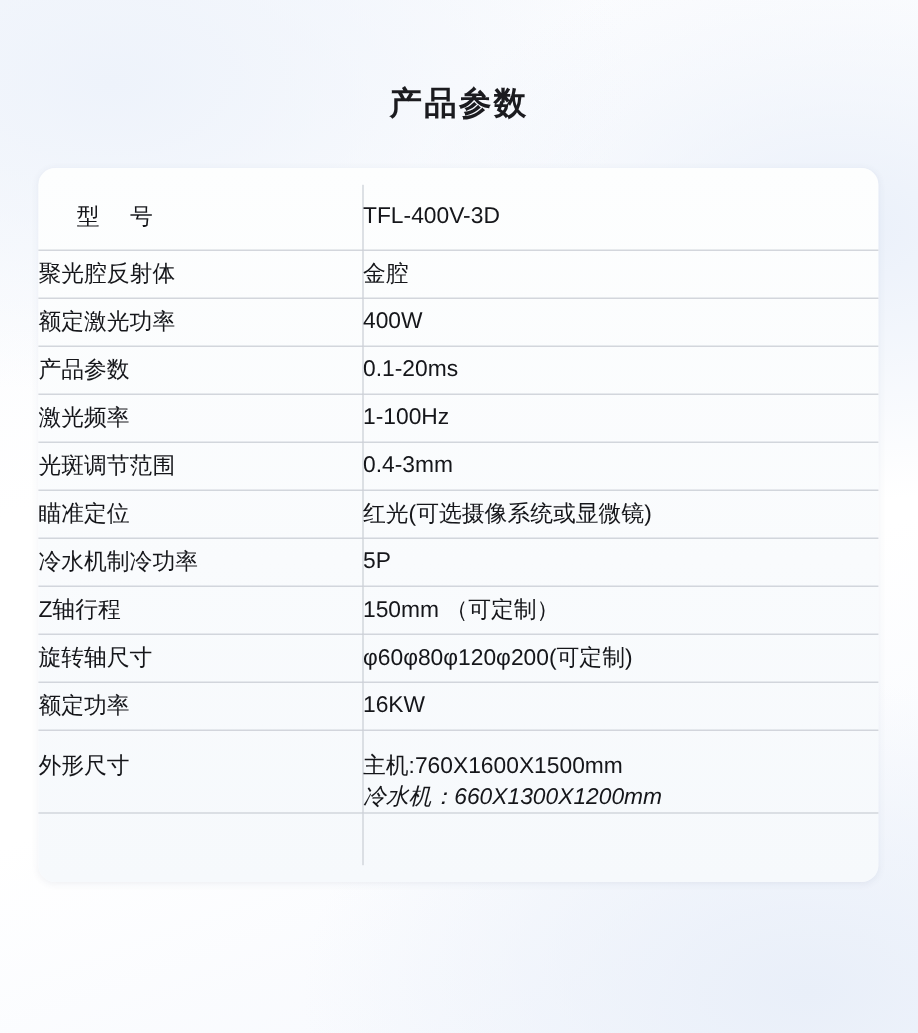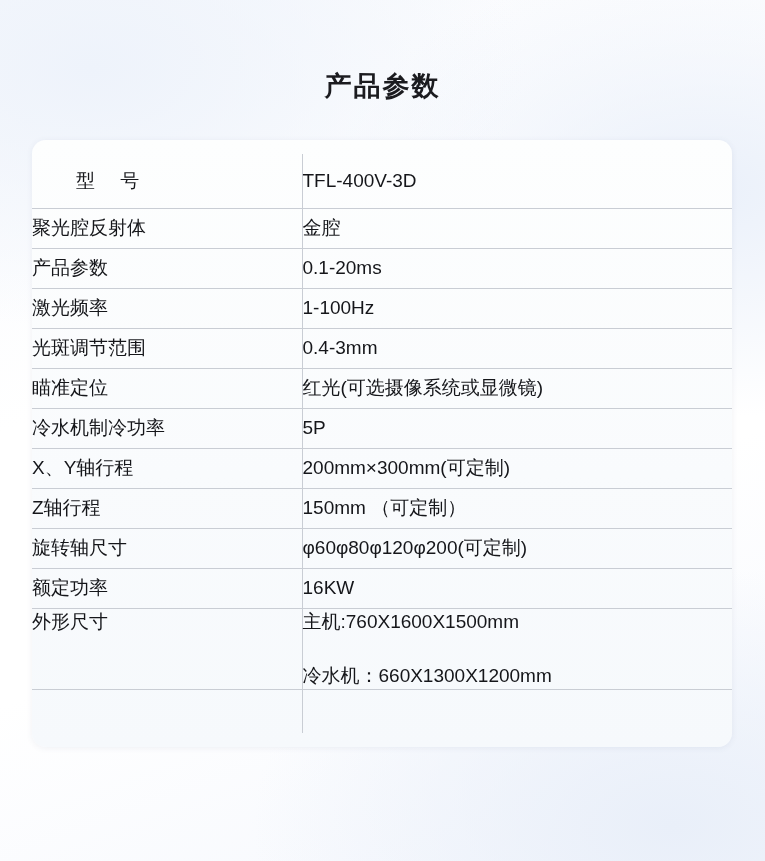--- a/index.html
+++ b/index.html
@@ -75,31 +75,32 @@
     height: 40px;
     box-sizing: border-box;
     white-space: nowrap;
   }
   tr.first td.k,
   tr.first td.v {
     height: 54px;
   }
   tr.first td.k {
     letter-spacing: 10px;
-    padding-left: 44px;
+    padding-left: 32px;
   }
   tr.last td.k,
   tr.last td.v {
     height: 44px;
     vertical-align: top;
-    padding-top: 0;
+    padding-top: 16px;
   }
   .v-line2 {
     display: block;
-    margin-top: 28px;
+    margin-top: 0;
+    font-style: italic;
   }
   .spacer-row td {
     height: 44px;
     border-bottom: none;
   }
   .spacer-row td.k {
     border-right: 1px solid #c9cdd4;
   }
 </style>
 </head>
@@ -117,20 +118,24 @@
           <td class="k">型  号</td>
           <td class="v">TFL-400V-3D</td>
         </tr>
 
 
         <tr>
           <td class="k">聚光腔反射体</td>
           <td class="v">金腔</td>
         </tr>
 
+        <tr>
+          <td class="k">额定激光功率</td>
+          <td class="v">400W</td>
+        </tr>
 
         <tr>
           <td class="k">产品参数</td>
           <td class="v">0.1-20ms</td>
         </tr>
 
         <tr>
           <td class="k">激光频率</td>
           <td class="v">1-100Hz</td>
         </tr>
@@ -144,24 +149,20 @@
           <td class="k">瞄准定位</td>
           <td class="v">红光(可选摄像系统或显微镜)</td>
         </tr>
 
 
         <tr>
           <td class="k">冷水机制冷功率</td>
           <td class="v">5P</td>
         </tr>
 
-        <tr>
-          <td class="k">X、Y轴行程</td>
-          <td class="v">200mm×300mm(可定制)</td>
-        </tr>
 
         <tr>
           <td class="k">Z轴行程</td>
           <td class="v">150mm （可定制）</td>
         </tr>
 
         <tr>
           <td class="k">旋转轴尺寸</td>
           <td class="v">φ60φ80φ120φ200(可定制)</td>
         </tr>

